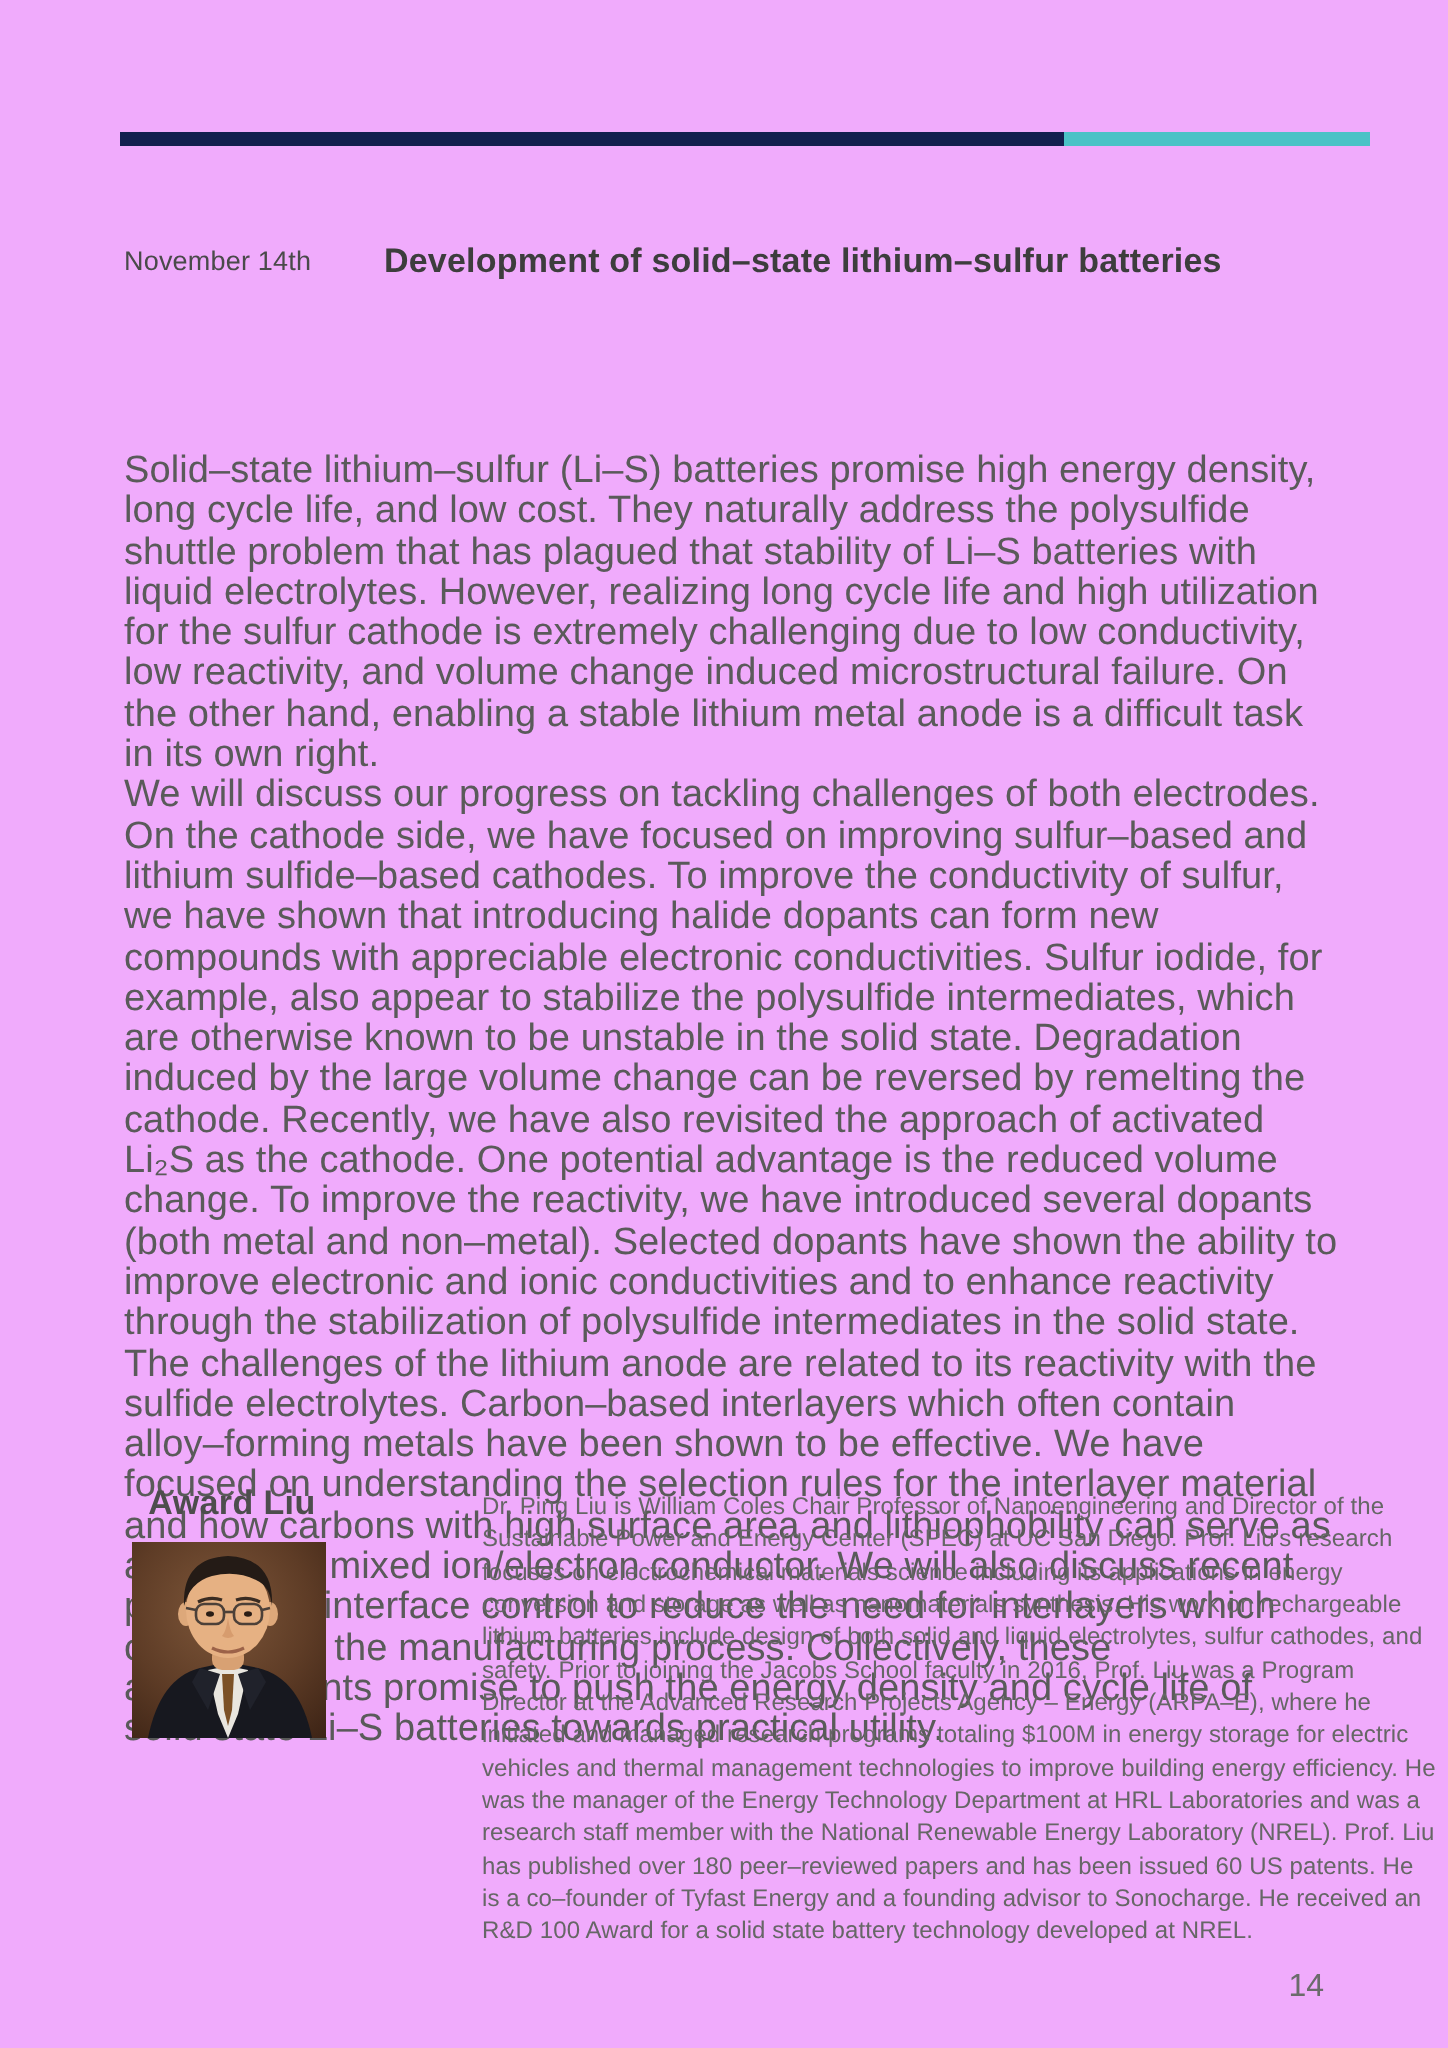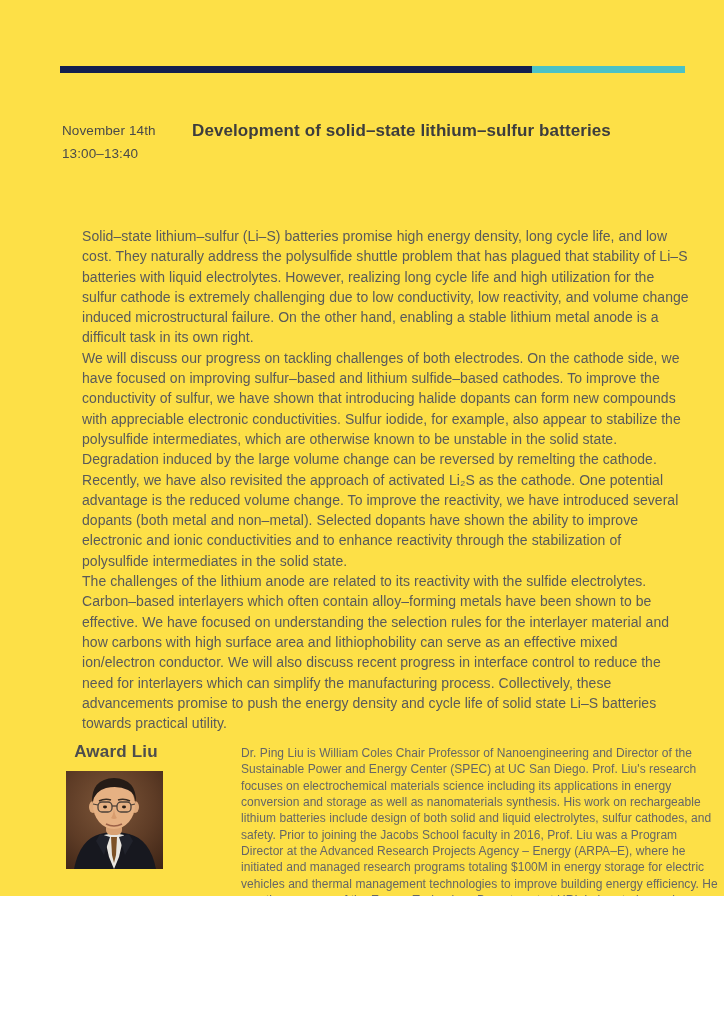--- a/index.html
+++ b/index.html
@@ -3,22 +3,22 @@
 <meta charset="utf-8">
 <style>
   html, body {
     margin: 0;
     padding: 0;
     background: #ffffff;
   }
   .page {
     position: relative;
     width: 724px;
-    height: 896px;
-    background: #fde047;
+    height: 1024px;
+    background: #f0abfc;
     font-family: "Liberation Sans", sans-serif;
     overflow: hidden;
   }
   .top-bar {
     position: absolute;
     left: 60px;
     top: 66px;
     width: 625px;
     height: 7px;
     display: flex;
@@ -47,25 +47,24 @@
     color: #3d3d3d;
     line-height: 23px;
     letter-spacing: 0.1px;
   }
 
   .abstract {
     position: absolute;
     left: 62px;
     top: 226px;
     width: 608px;
-    font-size: 14px;
+    font-size: 19px;
     line-height: 20.3px;
     color: #5a5a5a;
     letter-spacing: 0.05px;
-    margin-left: 20px;
   }
   .abstract p { margin: 0; }
 
   .speaker {
     position: absolute;
     left: 66px;
     top: 742px;
     width: 610px;
   }
   .speaker-left {
@@ -113,21 +112,20 @@
 <div class="page">
 
   <div class="top-bar">
     <div class="seg-navy" style="background-color: rgb(18, 31, 78);"></div>
     <div class="seg-teal" style="background-color: rgb(75, 194, 198);"></div>
   </div>
 
   <div class="session-header">
     <div class="session-when">
       <div>November 14th</div>
-      <div>13:00–13:40</div>
     </div>
     <div class="session-title">Development of solid–state lithium–sulfur batteries</div>
   </div>
 
   <div class="abstract">
     <p>Solid–state lithium–sulfur (Li–S) batteries promise high energy density, long cycle life, and low cost. They naturally address the polysulfide shuttle problem that has plagued that stability of Li–S batteries with liquid electrolytes. However, realizing long cycle life and high utilization for the sulfur cathode is extremely challenging due to low conductivity, low reactivity, and volume change induced microstructural failure. On the other hand, enabling a stable lithium metal anode is a difficult task in its own right.</p>
     <p>We will discuss our progress on tackling challenges of both electrodes. On the cathode side, we have focused on improving sulfur–based and lithium sulfide–based cathodes. To improve the conductivity of sulfur, we have shown that introducing halide dopants can form new compounds with appreciable electronic conductivities. Sulfur iodide, for example, also appear to stabilize the polysulfide intermediates, which are otherwise known to be unstable in the solid state. Degradation induced by the large volume change can be reversed by remelting the cathode. Recently, we have also revisited the approach of activated Li₂S as the cathode. One potential advantage is the reduced volume change. To improve the reactivity, we have introduced several dopants (both metal and non–metal). Selected dopants have shown the ability to improve electronic and ionic conductivities and to enhance reactivity through the stabilization of polysulfide intermediates in the solid state.</p>
     <p>The challenges of the lithium anode are related to its reactivity with the sulfide electrolytes. Carbon–based interlayers which often contain alloy–forming metals have been shown to be effective. We have focused on understanding the selection rules for the interlayer material and how carbons with high surface area and lithiophobility can serve as an effective mixed ion/electron conductor. We will also discuss recent progress in interface control to reduce the need for interlayers which can simplify the manufacturing process. Collectively, these advancements promise to push the energy density and cycle life of solid state Li–S batteries towards practical utility.</p>
   </div>
 

